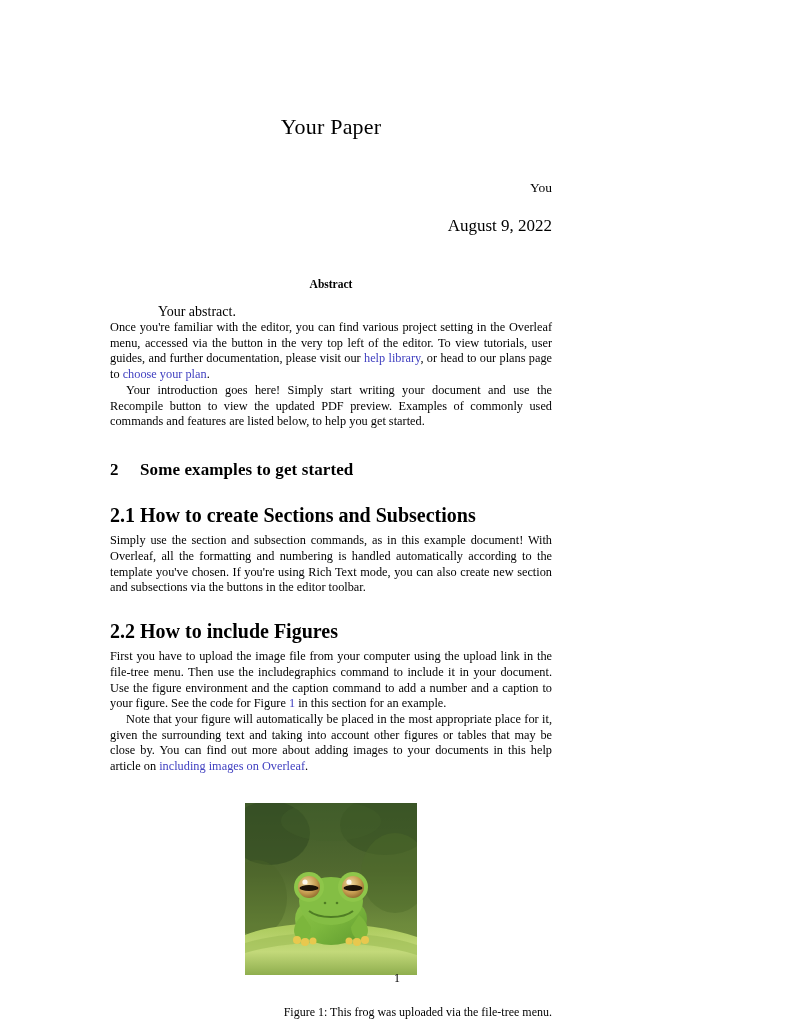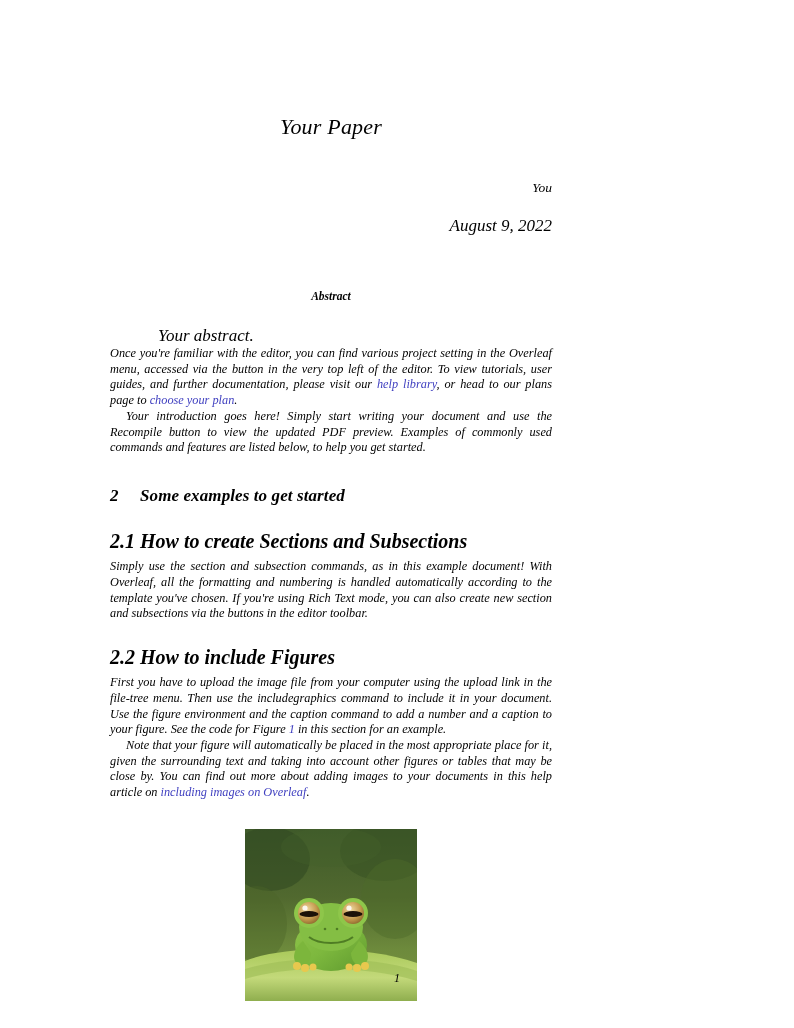--- a/index.html
+++ b/index.html
@@ -14,21 +14,20 @@
     color: #000000;
     position: relative;
     overflow: hidden;
   }
   .page {
     width: 662px;
     height: 1028px;
     box-sizing: border-box;
     padding: 96px 110px 60px 110px;
     position: relative;
-    font-style: italic;
   }
   .doc-title {
     text-align: center;
     font-size: 22px;
     letter-spacing: 0.2px;
     margin: 18px 0 0 0;
     font-weight: normal;
   }
   .doc-author {
     text-align: right;
@@ -37,25 +36,25 @@
   }
   .doc-date {
     text-align: right;
     font-size: 17px;
     margin-top: 20px;
   }
   .abstract-heading {
     text-align: center;
     font-size: 11.5px;
     font-weight: bold;
-    margin-top: 54px;
+    margin-top: 42px;
   }
   .abstract-body {
-    font-size: 17px;
-    margin-top: 24px;
+    font-size: 14px;
+    margin-top: 14px;
     padding: 0 48px;
     text-align: justify;
   }
   h1.section {
     font-size: 17px;
     font-weight: bold;
     margin: 30px 0 8px 0;
     letter-spacing: 0.1px;
   }
   h2.subsection {

